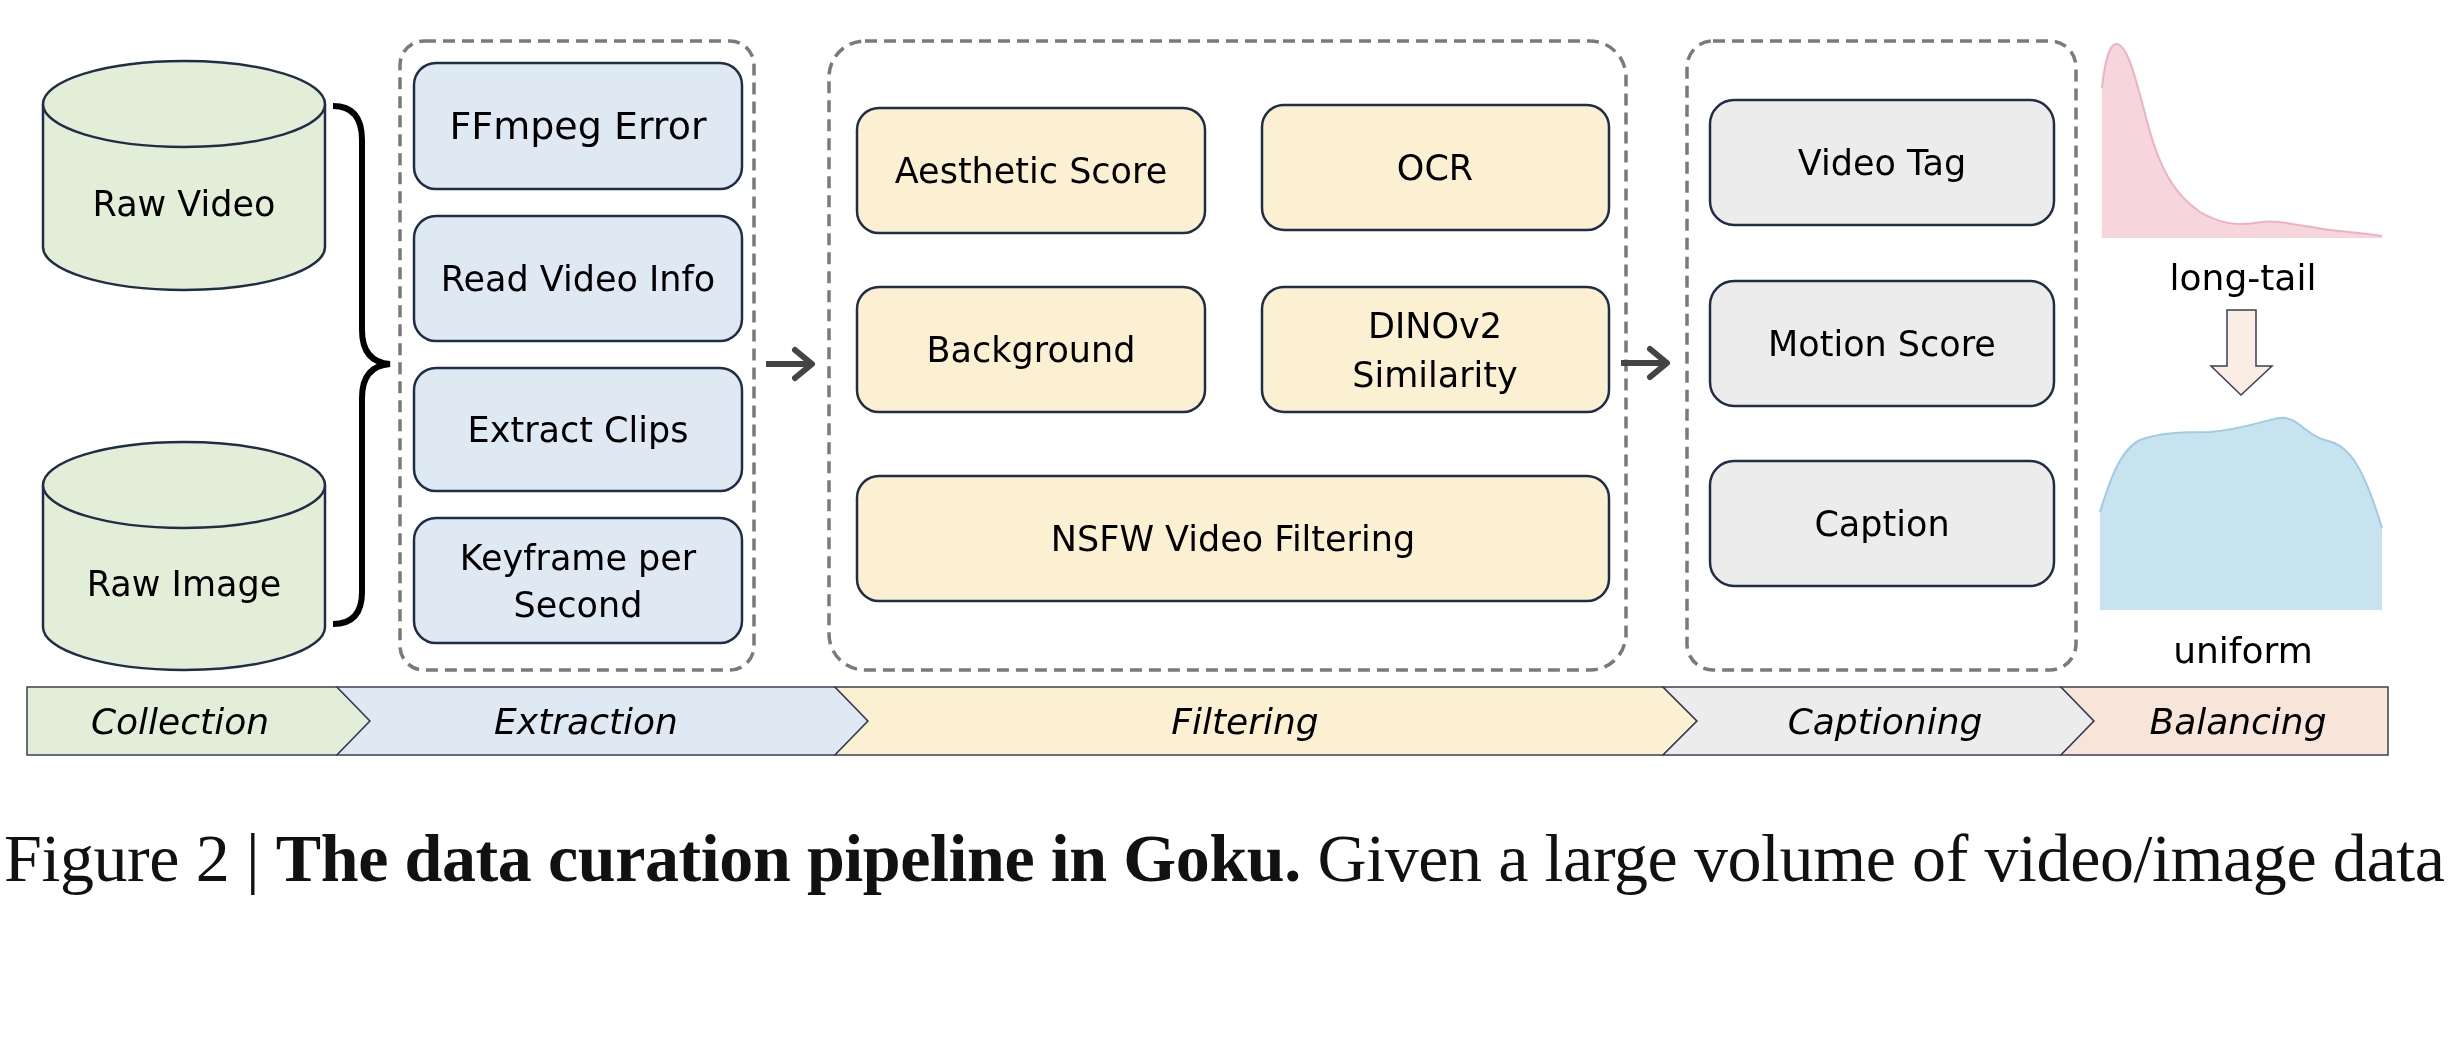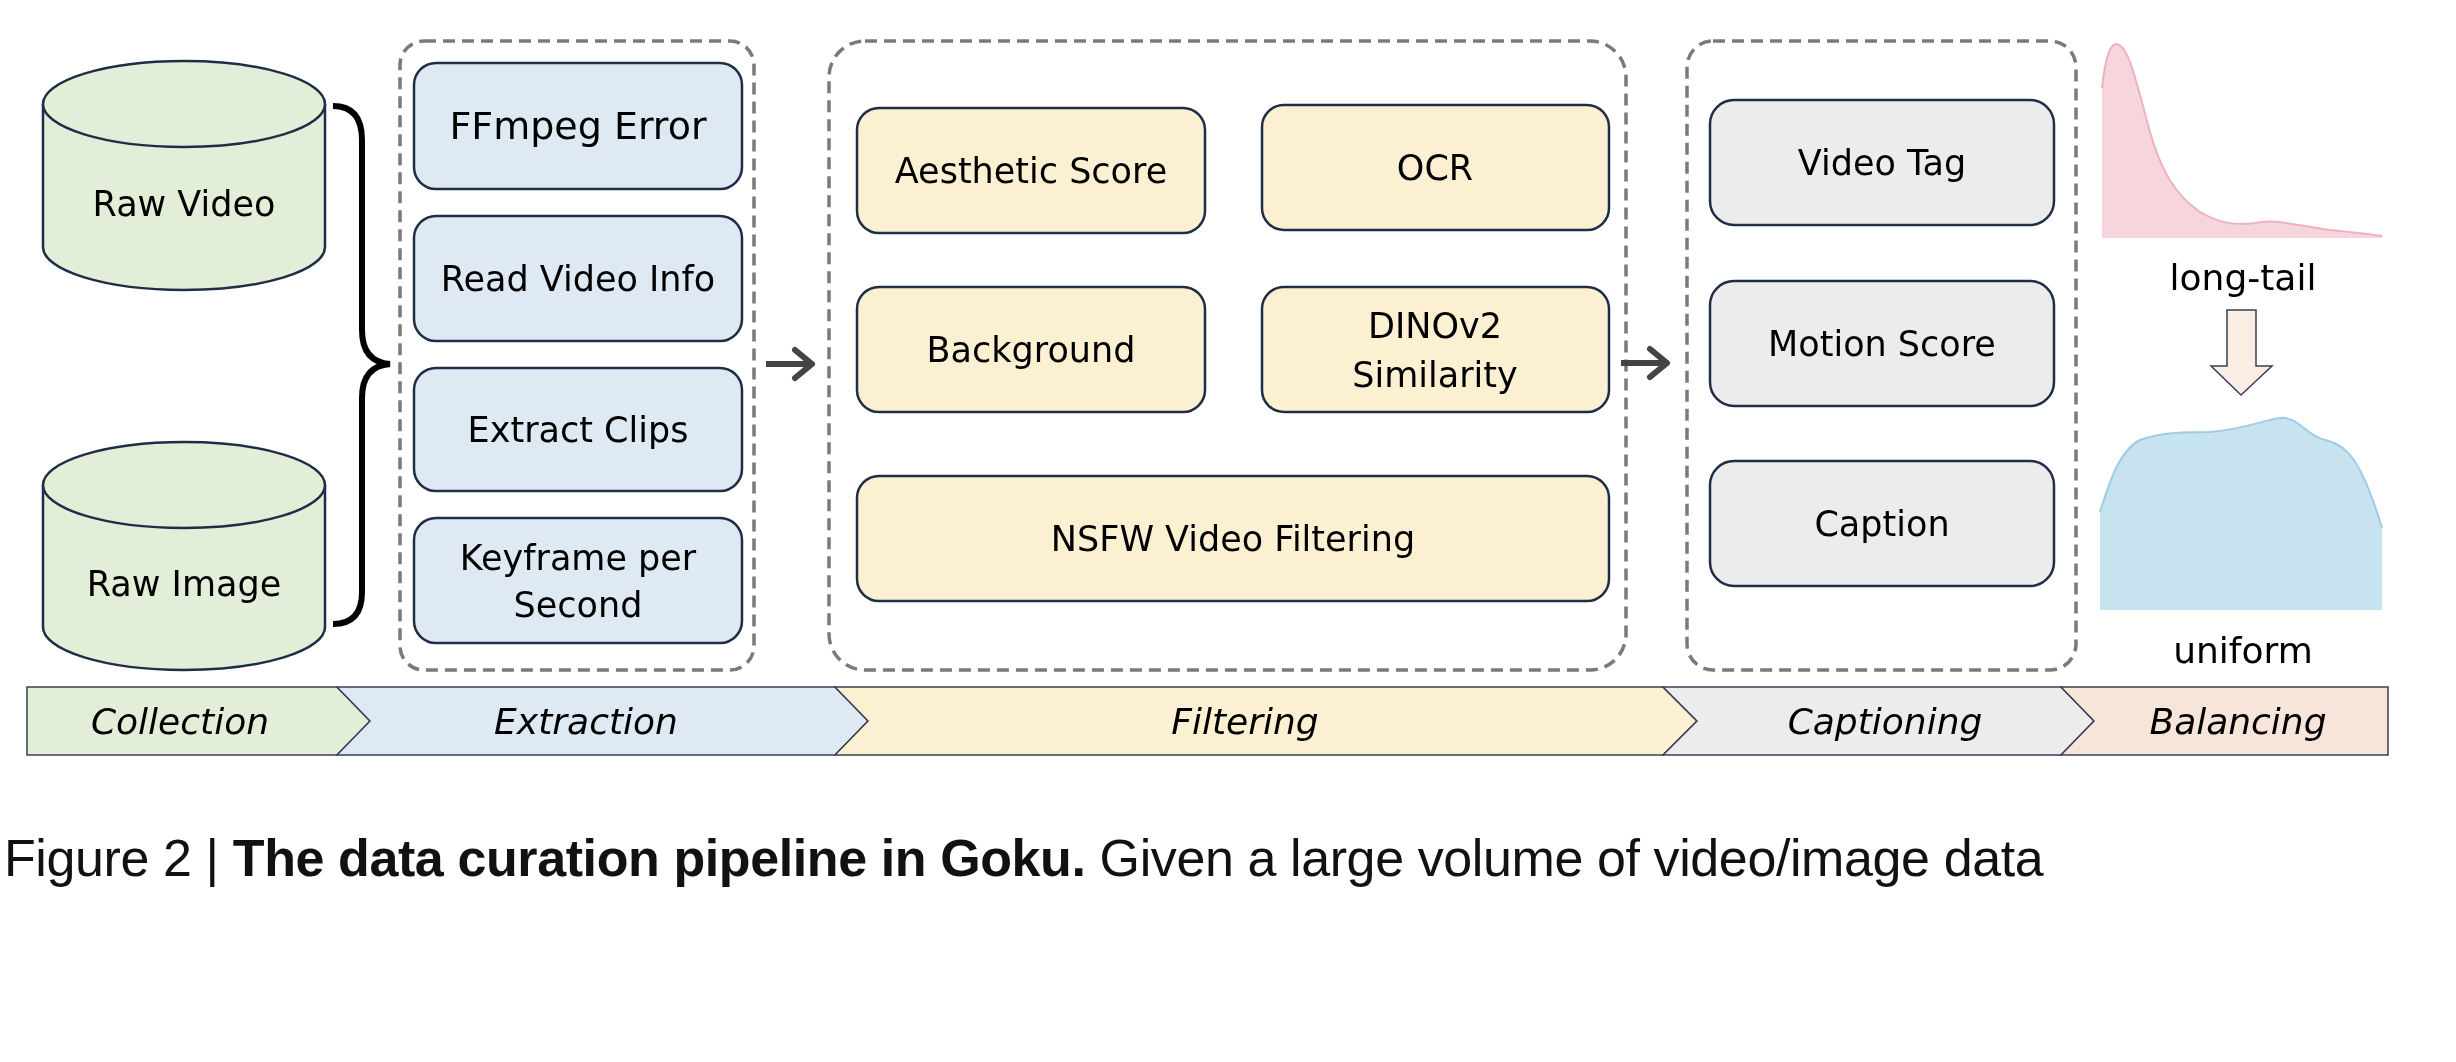--- a/index.html
+++ b/index.html
@@ -4,21 +4,21 @@
 <style>
   html, body { margin: 0; padding: 0; background: #ffffff; }
   body { width: 2456px; height: 1062px; position: relative; overflow: hidden;
          font-family: "DejaVu Sans", "Liberation Sans", sans-serif; color: #000; }
   #diagram { position: absolute; left: 0; top: 0; width: 2456px; height: 780px; }
   .box-label { font-family: "DejaVu Sans", sans-serif; font-size: 35px; fill: #000; }
   .cyl-label { font-family: "DejaVu Sans", sans-serif; font-size: 35px; fill: #000; }
   .stage-label { font-family: "DejaVu Sans", sans-serif; font-size: 36px; font-style: italic; fill: #000; }
   .dist-label { font-family: "DejaVu Sans", sans-serif; font-size: 36px; fill: #000; }
   .caption { position: absolute; left: 4px; top: 822px; width: 2450px;
-             font-family: Liberation Sans, sans-serif; font-size: 52px;
+             font-family: Liberation Serif, serif; font-size: 68px;
              line-height: 72px; color: #111; letter-spacing: -0.4px; }
   .caption .bold { font-weight: bold; }
 </style>
 </head>
 <body>
 
 <svg id="diagram" width="2456" height="780" viewBox="0 0 2456 780" xmlns="http://www.w3.org/2000/svg">
 
   <g>
     <path d="M43,104 L43,247 A141,43 0 0 0 325,247 L325,104" fill="#e3eed8" stroke="#1f2d47" stroke-width="2.5"></path>

